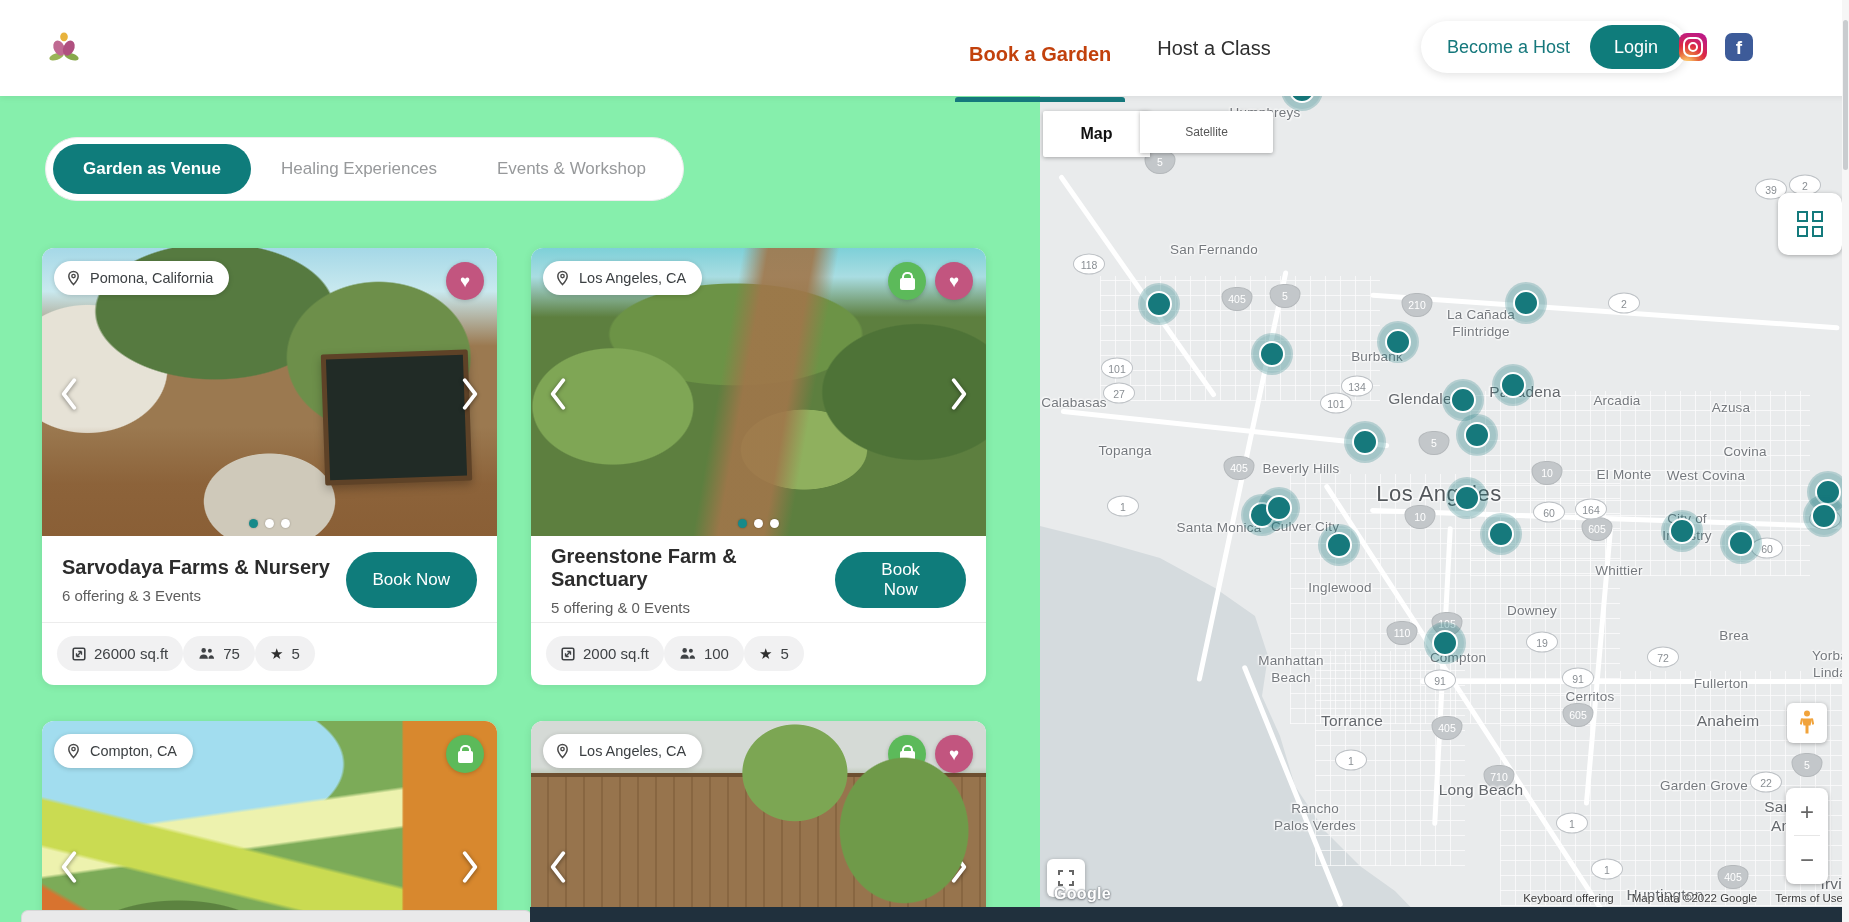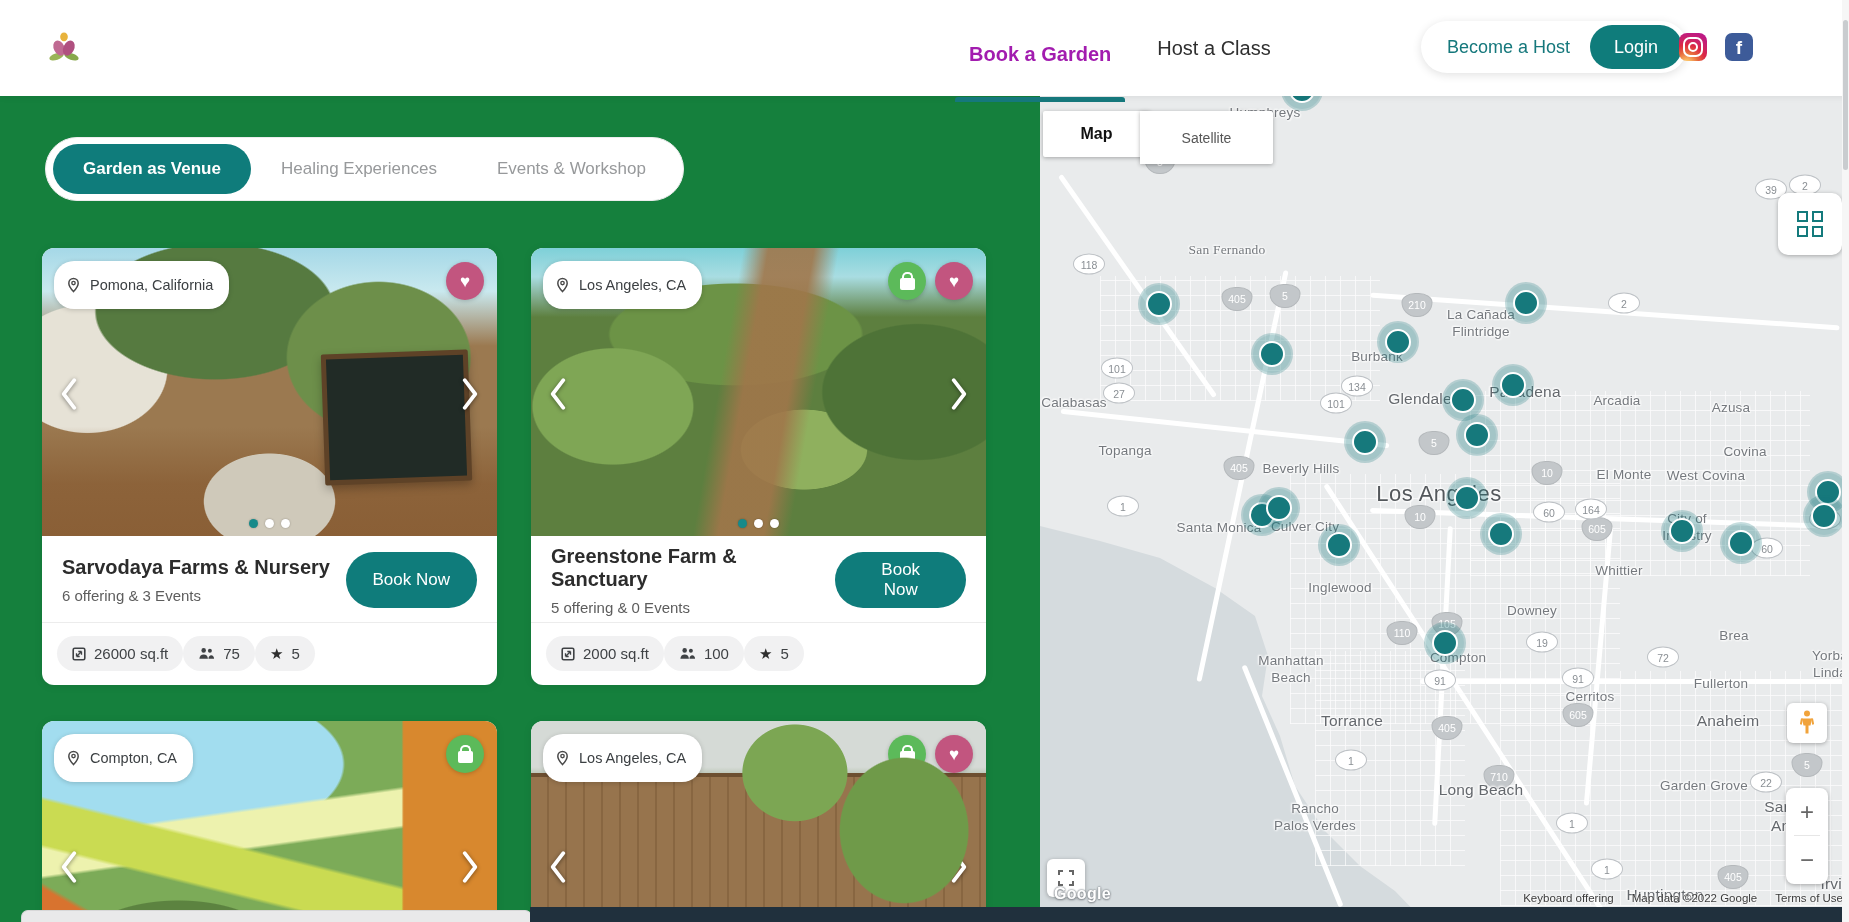--- a/index.html
+++ b/index.html
@@ -4,44 +4,44 @@
 <style>
   html,body{margin:0;padding:0;background:#fff;}
   #app{position:relative;width:1849px;height:922px;overflow:hidden;
        font-family:"Liberation Sans",sans-serif;color:#2e2e2e;background:#fcfcfc;}
   
   .header{position:absolute;left:0;top:0;width:1849px;height:96px;background:#fff;
           box-shadow:0 2px 6px rgba(0,0,0,.06);z-index:40;}
   .logo{position:absolute;left:48px;top:31px;width:32px;height:32px;}
   .main-nav{position:absolute;left:969px;top:0;height:96px;display:flex;align-items:center;gap:46px;}
   .nav-item{font-size:20px;color:#2f2f2f;position:relative;height:96px;display:flex;align-items:center;cursor:pointer;}
-  .nav-item.active{color:#a21caf;font-weight:bold;margin-top:12px;}
+  .nav-item.active{color:#c2410c;font-weight:bold;margin-top:12px;}
   .nav-item.active::after{content:"";position:absolute;left:-14px;right:-14px;bottom:0;height:5px;background:#15787c;border-radius:3px 3px 0 0;}
   .host-pill{position:absolute;left:1421px;top:21px;height:52px;background:#fff;border-radius:28px;
              box-shadow:0 2px 10px rgba(0,0,0,.12);display:flex;align-items:center;padding:0 5px 0 26px;gap:20px;}
   .become-host{color:#15787c;font-size:18px;cursor:pointer;}
   .login-btn{background:#0f7c7b;color:#fff;border:none;font-size:18px;font-family:inherit;
              border-radius:24px;height:44px;padding:0 24px;cursor:pointer;}
   .social{position:absolute;left:1679px;top:33px;display:flex;gap:18px;align-items:center;}
   .ig{width:28px;height:28px;border-radius:8px;position:relative;cursor:pointer;
       background:radial-gradient(circle at 28% 110%,#fdc468 8%,#e6683c 32%,#dc2743 52%,#cc2366 66%,#bc1888 90%);}
   .ig::before{content:"";position:absolute;inset:4px;border:2px solid #fff;border-radius:7px;}
   .ig::after{content:"";position:absolute;left:9px;top:9px;width:6px;height:6px;border:2px solid #fff;border-radius:50%;}
   .fb{width:28px;height:28px;border-radius:7px;background:#3d5b99;color:#fff;font-weight:bold;
       font-size:19px;display:flex;align-items:flex-end;justify-content:center;cursor:pointer;line-height:26px;}
   
-  .left-panel{position:absolute;left:0;top:96px;width:1040px;height:826px;background:#15803d;}
+  .left-panel{position:absolute;left:0;top:96px;width:1040px;height:826px;background:#86efac;}
   .filter-bar{display:inline-flex;align-items:center;margin:41px 0 0 45px;background:#fff;
               border:1px solid #ededee;border-radius:36px;padding:6px 7px;}
   .filter-tab{font-size:17px;color:#97999b;padding:15px 30px;border-radius:30px;cursor:pointer;white-space:nowrap;}
   .filter-tab.active{background:#0f7c7b;color:#fff;font-weight:bold;}
   .cards{padding:47px 0 0 42px;display:grid;grid-template-columns:455px 455px;gap:36px 34px;}
   .card{width:455px;height:437px;background:#fff;border-radius:12px;box-shadow:0 1px 8px rgba(0,0,0,.09);cursor:pointer;}
   .ph{position:relative;width:455px;height:288px;border-radius:12px 12px 0 0;overflow:hidden;}
-  .loc-pill{position:absolute;left:12px;top:13px;background:#fff;border-radius:20px;height:48px;
+  .loc-pill{position:absolute;left:12px;top:13px;background:#fff;border-radius:20px;height:34px;
             display:flex;align-items:center;gap:9px;padding:0 16px 0 12px;box-shadow:0 1px 5px rgba(0,0,0,.18);}
   .loc-pill span{font-size:14.5px;color:#3c4043;}
   .badges{position:absolute;right:13px;top:14px;display:flex;gap:9px;}
   .badge{width:38px;height:38px;border-radius:50%;display:flex;align-items:center;justify-content:center;
          box-shadow:0 1px 4px rgba(0,0,0,.2);cursor:pointer;}
   .b-favorite{background:#c2557f;}
   .b-shop{background:#5cba5a;}
   .heart-glyph{color:#fff;font-size:17px;line-height:1;}
   .bag-icon{position:relative;width:15px;height:12px;background:#fff;border-radius:2px;margin-top:5px;display:block;}
   .bag-icon::before{content:"";position:absolute;left:2px;top:-6px;width:7px;height:8px;
@@ -79,22 +79,22 @@
   .shield.e{width:30px;height:19px;background:#fff;border:1.5px solid #bdc1c5;border-radius:50%;
             font-size:10.5px;color:#8a8f94;}
   .shield.i{width:29px;height:22px;background:#c3c7ca;color:#fff;font-size:10.5px;
             border-radius:45% 45% 48% 48%/38% 38% 60% 60%;border:1px solid #b4b8bb;}
   .map-marker{position:absolute;width:22px;height:22px;border-radius:50%;background:#16797c;
               border:2px solid #fff;transform:translate(-50%,-50%);cursor:pointer;z-index:5;
               box-shadow:0 0 0 6px rgba(22,121,124,.10),0 0 0 8px rgba(22,121,124,.25);}
   .gm-btn{position:absolute;background:#fff;box-shadow:0 1px 4px rgba(0,0,0,.3);z-index:20;cursor:pointer;}
   .btn-map{left:3px;top:15px;width:107px;height:46px;border-radius:2px 0 0 2px;display:flex;align-items:center;
            justify-content:center;font-size:16px;color:#111;font-weight:bold;}
-  .btn-sat{left:100px;top:15px;width:133px;height:53px;border-radius:0 2px 2px 0;display:flex;align-items:center;
-           justify-content:center;font-size:14px;color:#565656;box-shadow:0 1px 4px rgba(0,0,0,.3);}
+  .btn-sat{left:100px;top:15px;width:133px;height:42px;border-radius:0 2px 2px 0;display:flex;align-items:center;
+           justify-content:center;font-size:12px;color:#565656;box-shadow:0 1px 4px rgba(0,0,0,.3);}
   .btn-grid{left:738px;top:97px;width:64px;height:62px;border-radius:10px;display:flex;align-items:center;justify-content:center;}
   .grid-glyph{display:grid;grid-template-columns:11px 11px;grid-template-rows:11px 11px;gap:4px;}
   .grid-glyph i{border:2.5px solid #147a7c;display:block;}
   .btn-pegman{left:747px;top:607px;width:40px;height:40px;border-radius:6px;display:flex;align-items:center;justify-content:center;}
   .zoom-box{position:absolute;left:746px;top:692px;width:42px;height:96px;background:#fff;border-radius:8px;
             box-shadow:0 1px 4px rgba(0,0,0,.3);z-index:20;display:flex;flex-direction:column;align-items:center;}
   .zoom-btn{width:42px;height:47px;display:flex;align-items:center;justify-content:center;
             font-size:24px;color:#666;cursor:pointer;}
   .zoom-div{width:26px;height:1px;background:#e6e6e6;}
   .btn-fullscreen{left:7px;top:763px;width:38px;height:38px;border-radius:6px;display:flex;align-items:center;justify-content:center;}
@@ -395,21 +395,21 @@
         <path d="M1 5V1h4M11 1h4v4M15 11v4h-4M5 15H1v-4" fill="none" stroke="#666" stroke-width="2"></path>
       </svg>
     </div>
     <div class="gmap-logo">Google</div>
     <div class="attribution">
       <span class="lnk">Keyboard offering</span>
       <span>Map data ©2022 Google</span>
       <span class="lnk">Terms of Use</span>
     </div>
   <div class="map-label" style="left: 225px; top: 17px;">Humphreys</div>
-      <div class="map-label" style="left: 187px; top: 154px; font-family: Liberation Serif, serif;">San Fernando</div>
+      <div class="map-label" style="left: 174px; top: 154px;">San Fernando</div>
       <div class="map-label" style="left: 337px; top: 261px;">Burbank</div>
       <div class="map-label med" style="left: 380px; top: 303px;">Glendale</div>
       <div class="map-label" style="left: 441px; top: 228px;">La Cañada
 Flintridge</div>
       <div class="map-label med" style="left: 485px; top: 296px;">Pasadena</div>
       <div class="map-label" style="left: 577px; top: 305px;">Arcadia</div>
       <div class="map-label" style="left: 691px; top: 312px;">Azusa</div>
       <div class="map-label" style="left: 705px; top: 356px;">Covina</div>
       <div class="map-label" style="left: 584px; top: 379px;">El Monte</div>
       <div class="map-label" style="left: 666px; top: 380px;">West Covina</div>

